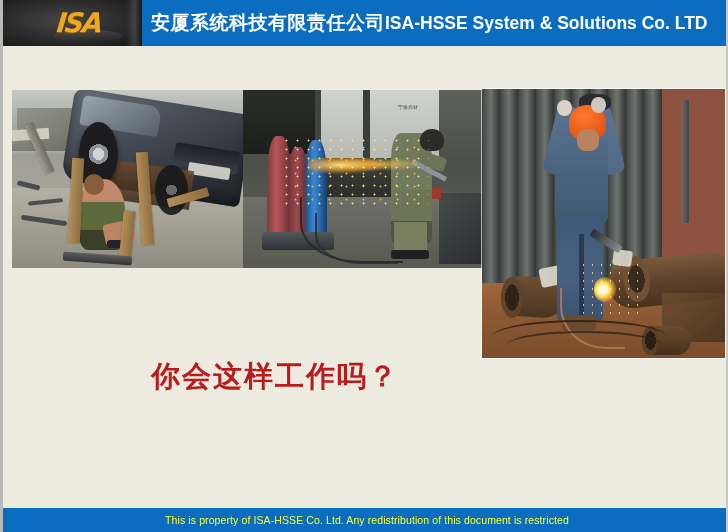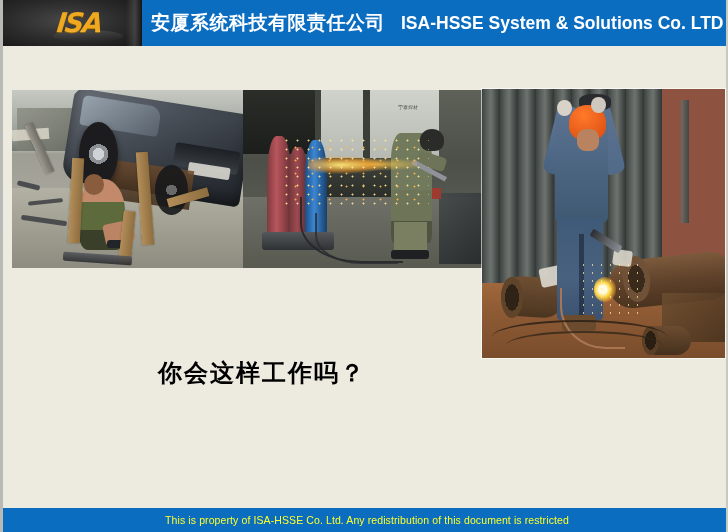--- a/index.html
+++ b/index.html
@@ -57,21 +57,21 @@
     white-space:nowrap;
   }
   .title-cn{
     font-family:"DejaVu Sans","Liberation Sans",sans-serif;
     font-size:19px;font-weight:bold;color:#ffffff;
     letter-spacing:.5px;
   }
   .title-en{
     font-family:"Liberation Sans", sans-serif;
     font-size:17.5px;font-weight:bold;color:#ffffff;
-    margin-left:16px;letter-spacing:0px;
+    letter-spacing:0px;
   }
 
   
   .heading{
     position:absolute;left:18px;top:55px;
     font-family:"DejaVu Sans","Liberation Sans",sans-serif;
     font-size:20px;font-weight:bold;color:#1a1a1a;
     letter-spacing:1px;
   }
   .heading .num{margin-right:10px;}
@@ -277,23 +277,23 @@
     border-top:2px solid #332719;border-radius:55% 55% 0 0;opacity:.8;}
   .p3-debris{position:absolute;left:74%;top:76%;width:26%;height:18%;
     background:linear-gradient(135deg,#6b4d30,#4a331e);opacity:.9;}
   .p3-whitebit{position:absolute;left:24%;top:66%;width:9%;height:7%;
     background:#ded9cf;border-radius:3px;transform:rotate(-12deg);opacity:.9;}
   .p3-whitebit2{position:absolute;left:54%;top:60%;width:8%;height:6%;
     background:#e3ded2;border-radius:3px;transform:rotate(8deg);opacity:.85;}
 
   
   .caption{
-    position:absolute;left:155px;top:357px;
+    position:absolute;left:148px;top:357px;
     font-family:"DejaVu Sans","Liberation Sans",sans-serif;
-    font-size:24px;font-weight:bold;color:#000000;
+    font-size:29px;font-weight:bold;color:#b91c1c;
     letter-spacing:2px;
   }
 
   
   .footer{
     position:absolute;left:0;bottom:0;width:728px;height:24px;
     background:#0b6dc0;
     display:flex;align-items:center;justify-content:center;
   }
   .footer-text{

